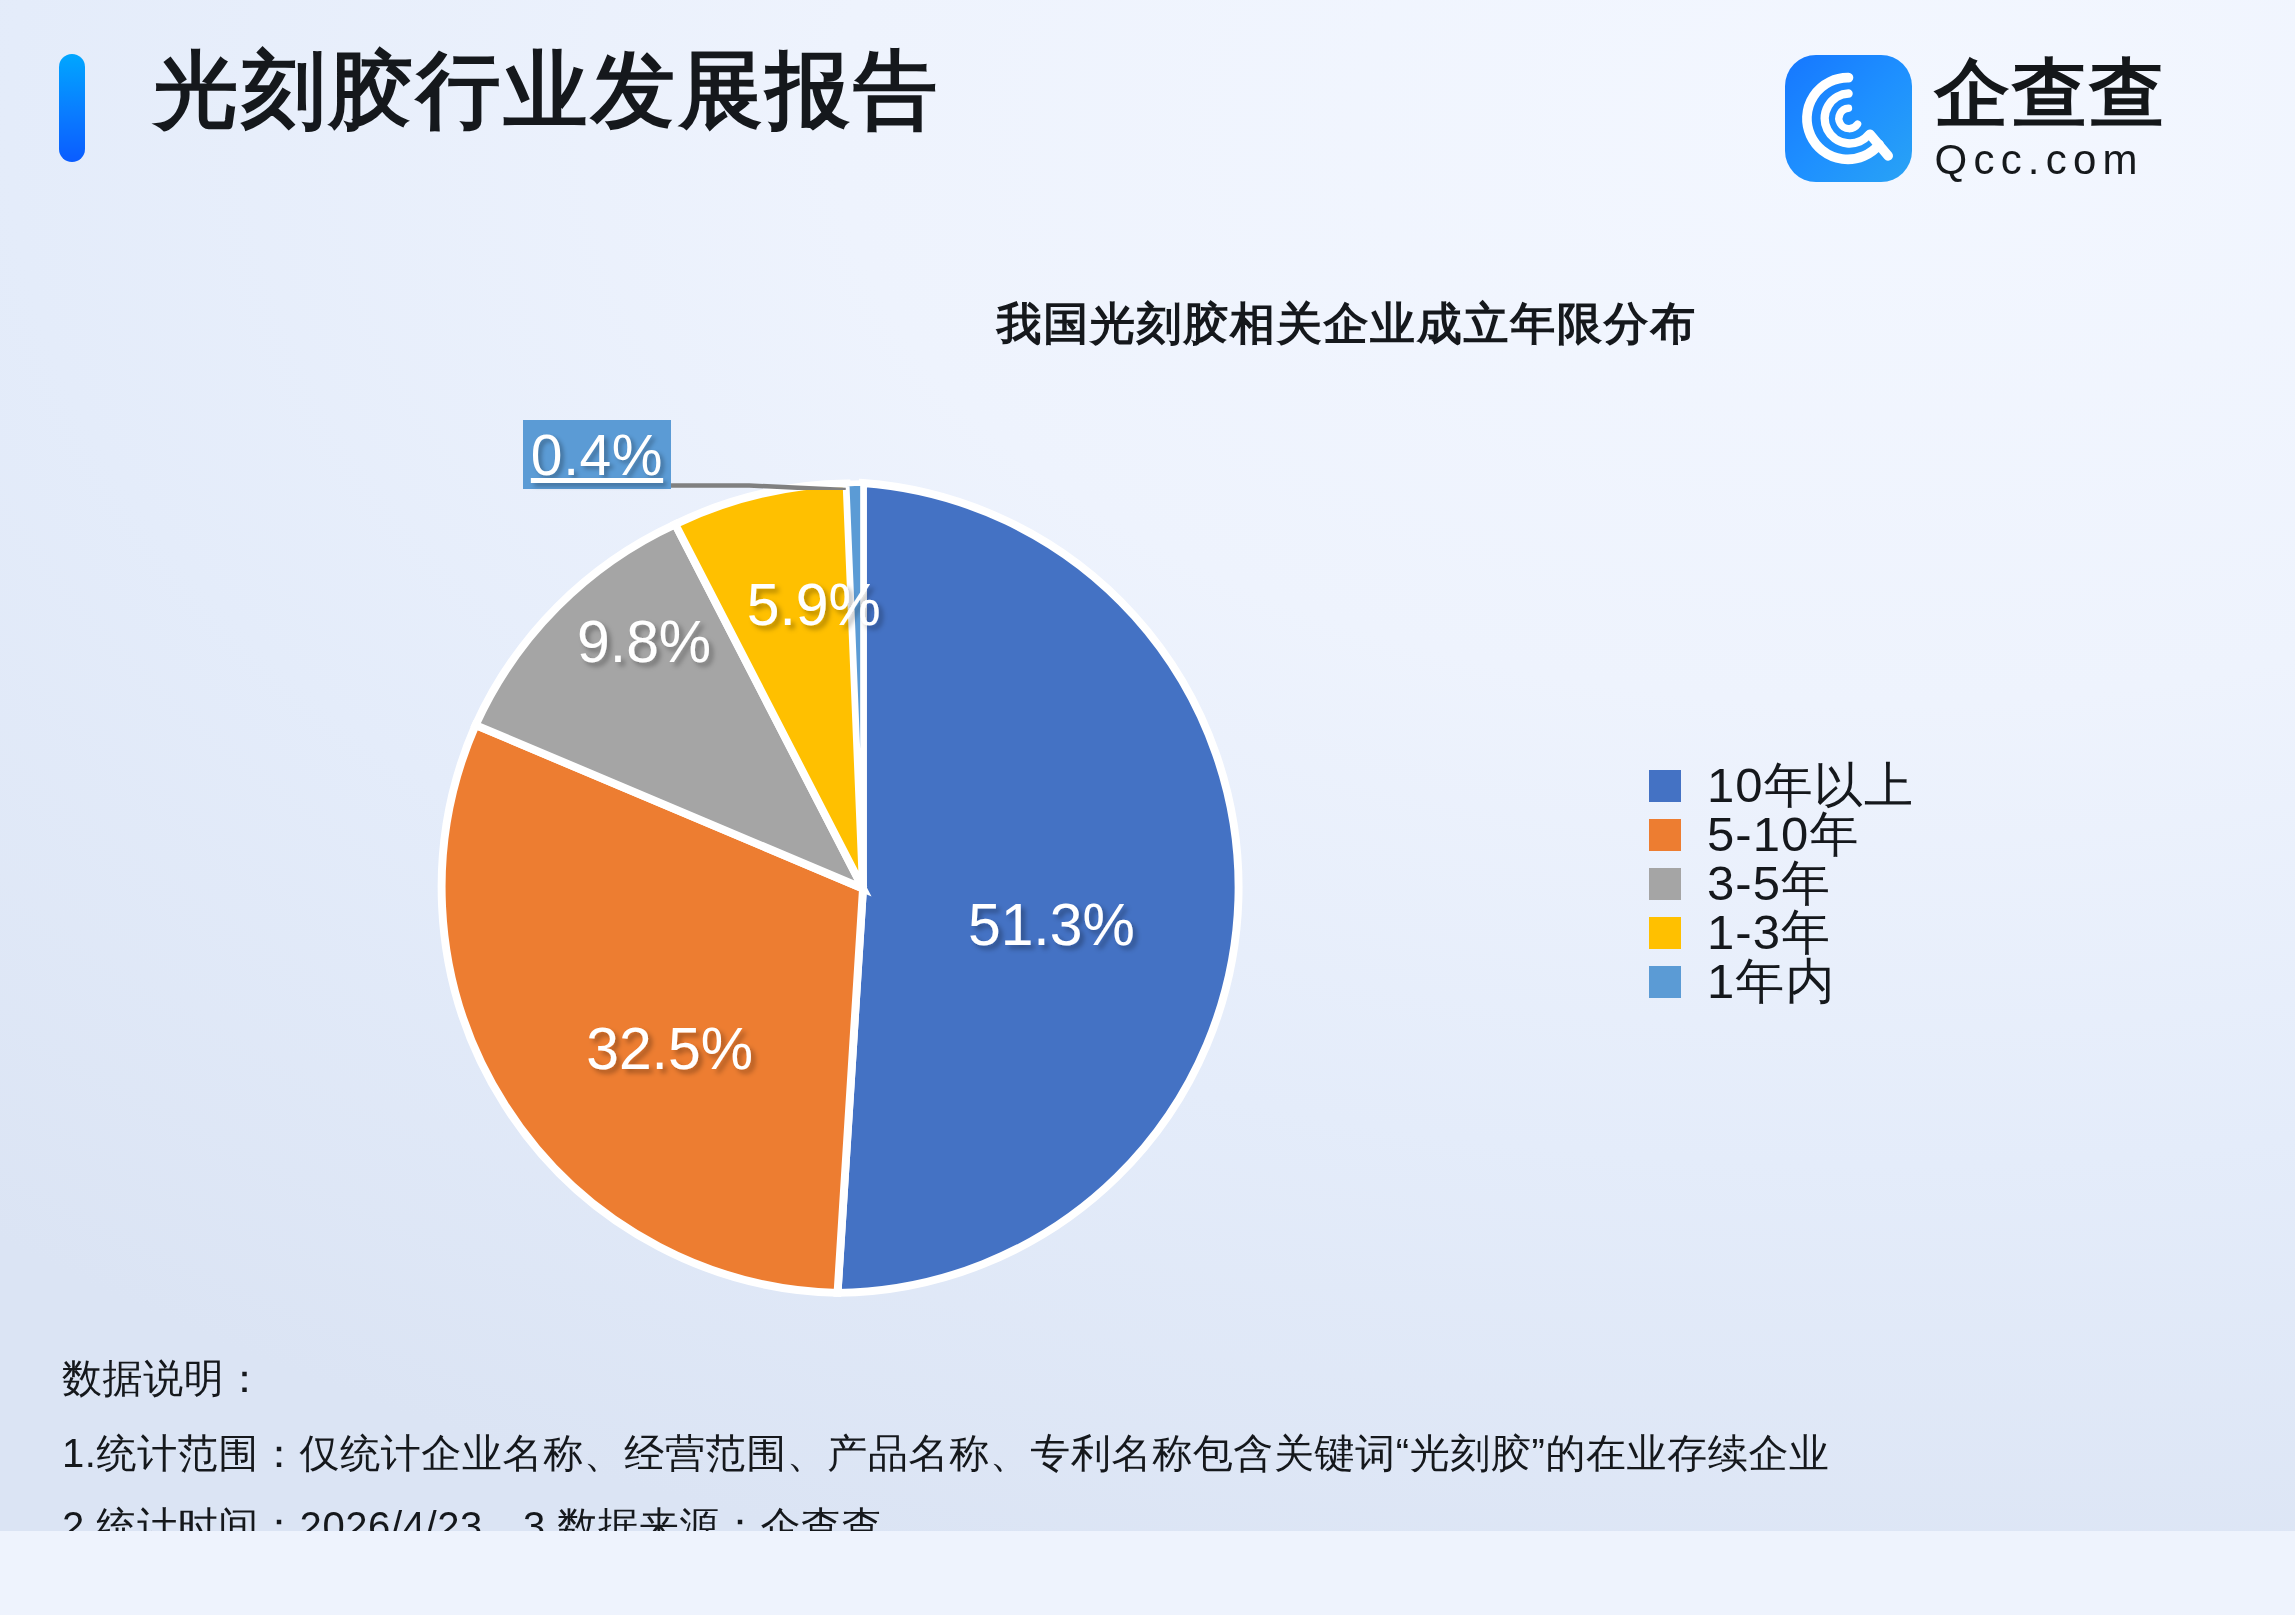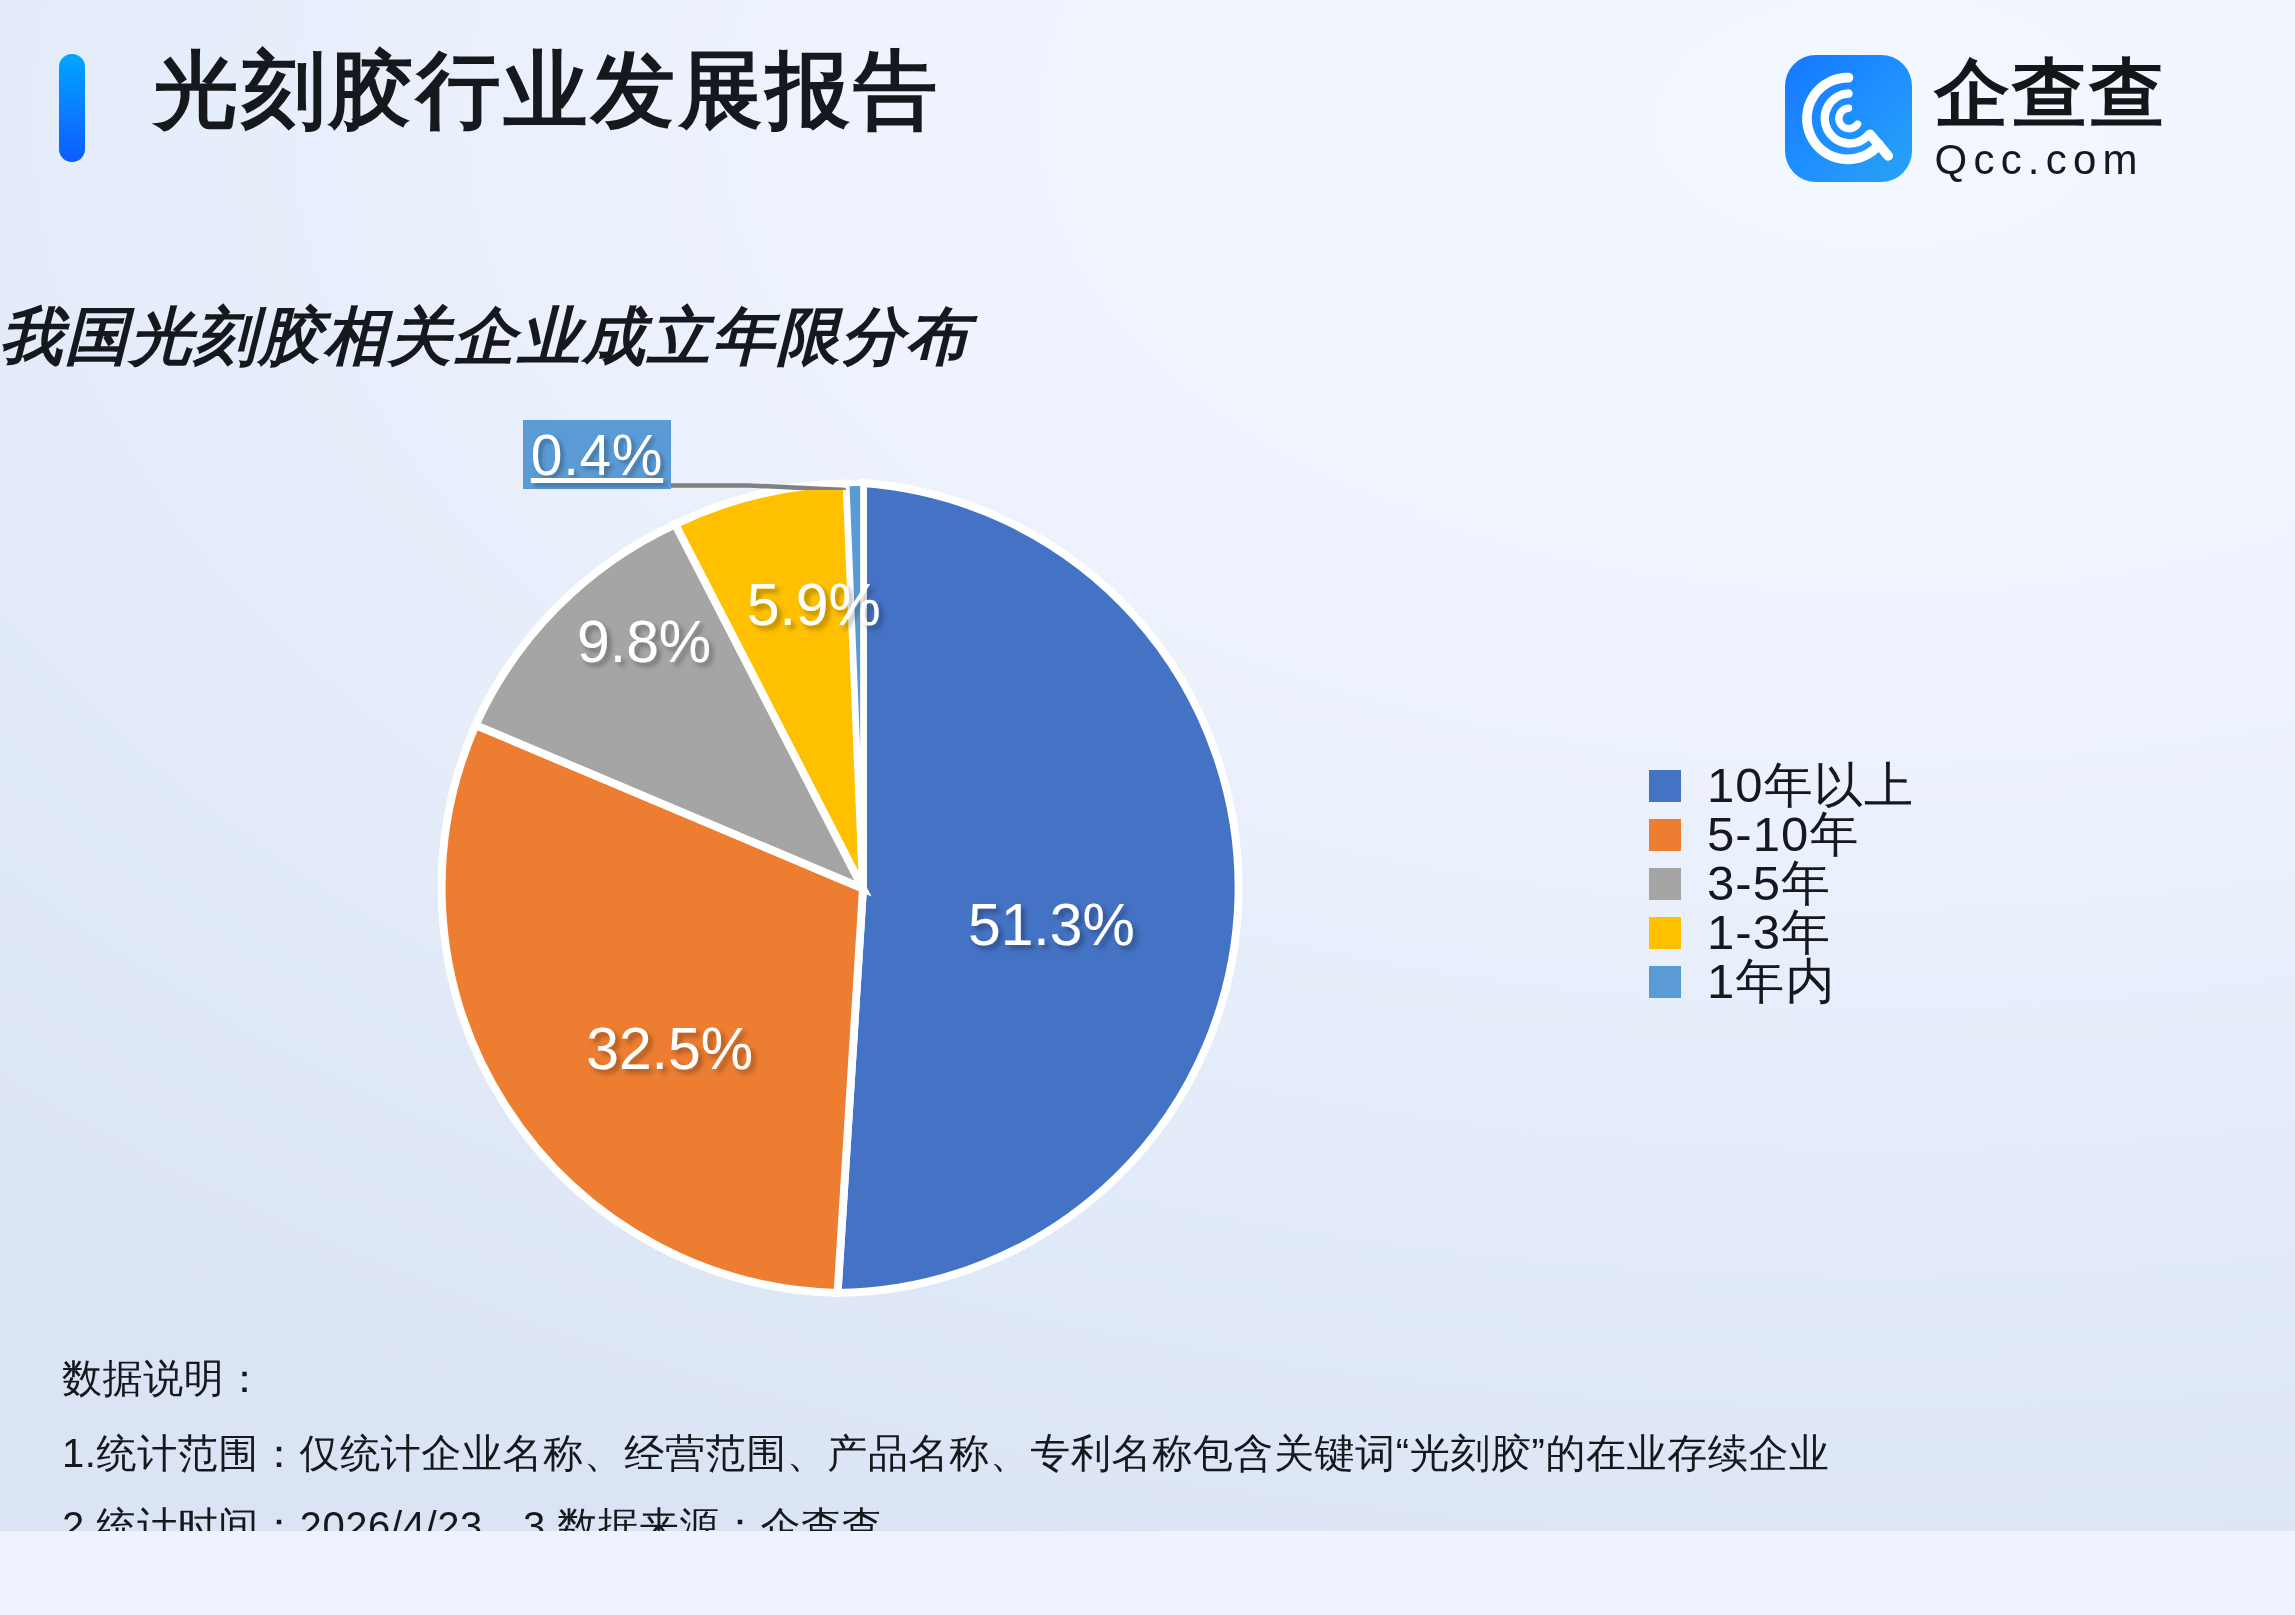--- a/index.html
+++ b/index.html
@@ -90,27 +90,26 @@
     margin-top: 8px;
     white-space: nowrap;
   }
 
   
   .chart-title {
     position: absolute;
     left: 0;
     top: 294px;
     width: 1697px;
-    text-align: left;
-    font-size: 63px;
+    text-align: right;
+    font-size: 45px;
     font-weight: 700;
     color: #15181c;
     letter-spacing: 1.7px;
     white-space: nowrap;
-    font-style: italic;
   }
 
   .pie-wrap {
     position: absolute;
     left: 449px;
     top: 483px;
     width: 828px;
     height: 811px;
   }
   .pie-wrap svg {

